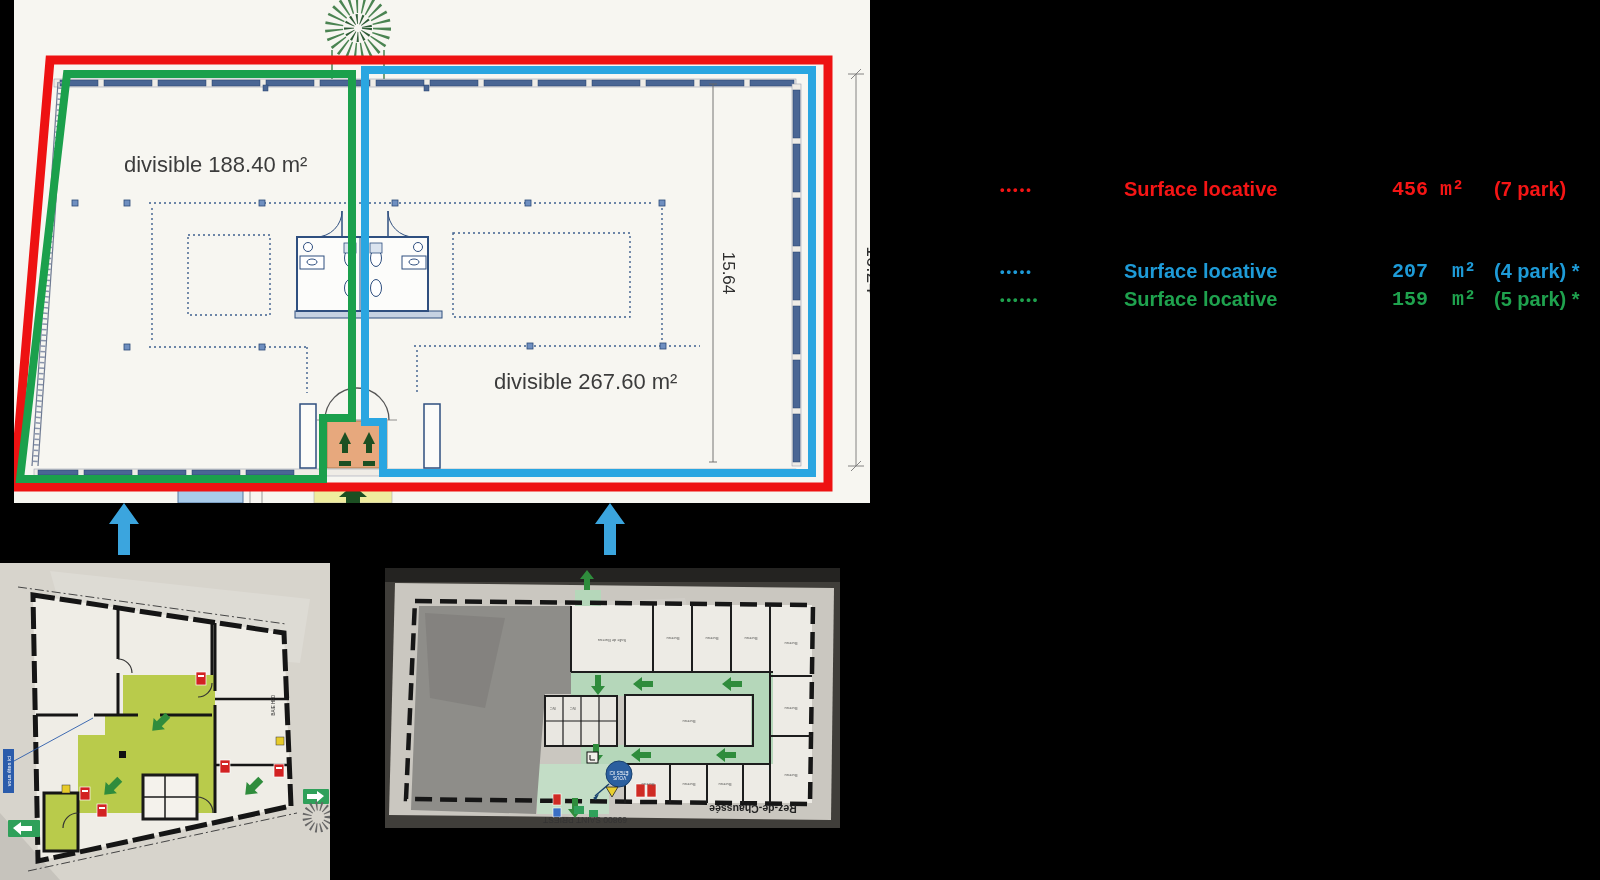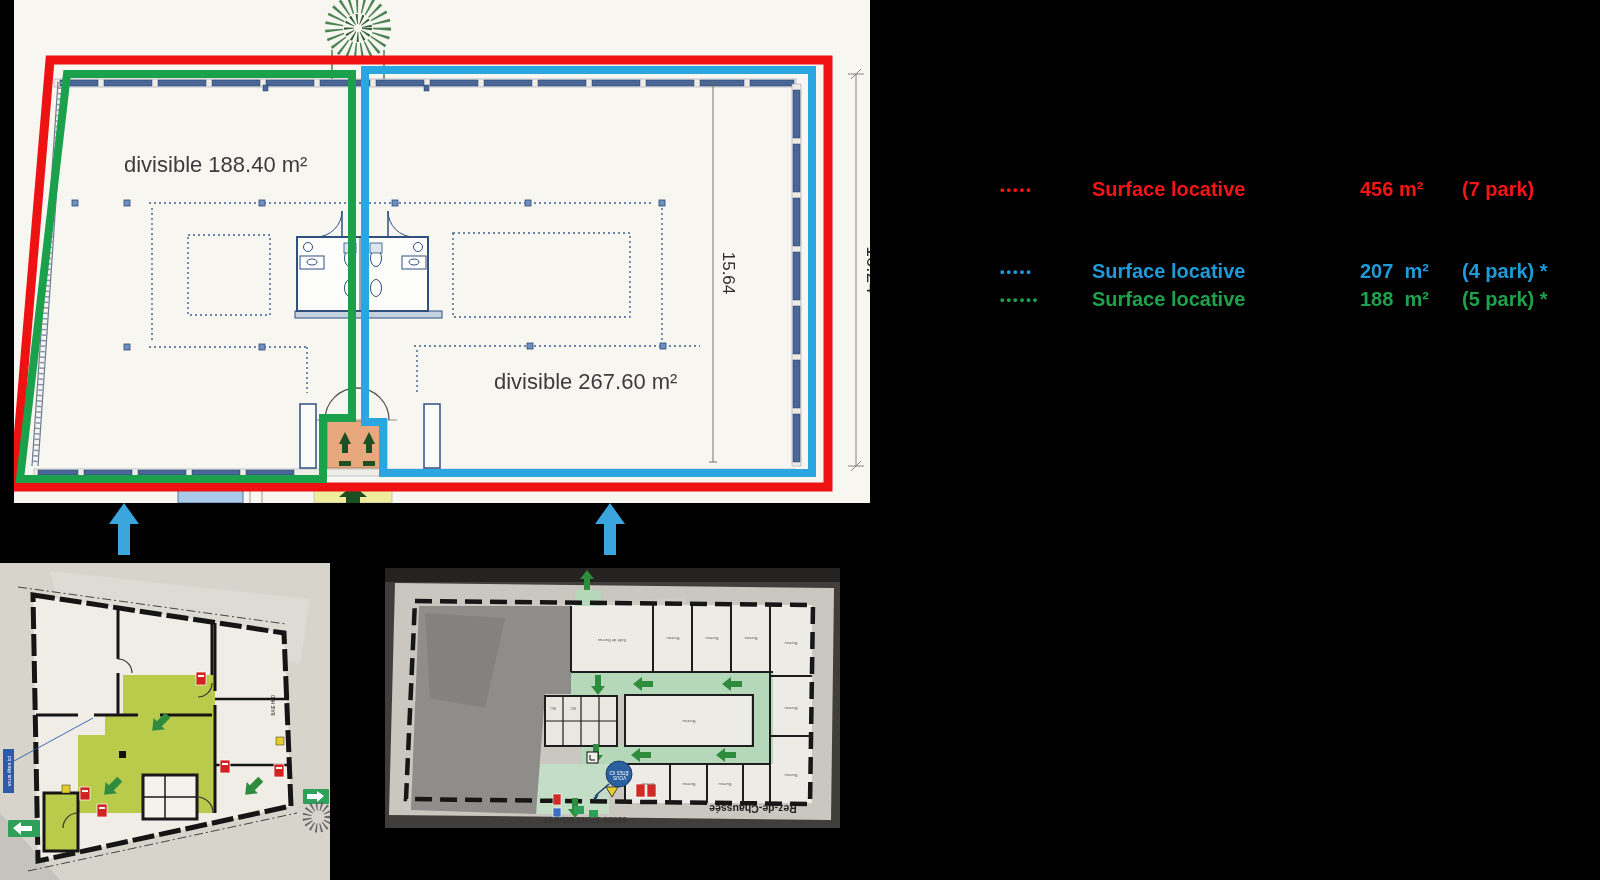--- a/index.html
+++ b/index.html
@@ -3,22 +3,22 @@
 <meta charset="utf-8">
 <style>
   html,body{margin:0;padding:0;background:#000;}
   body{width:1600px;height:880px;position:relative;overflow:hidden;font-family:"Liberation Sans",sans-serif;}
   .abs{position:absolute;}
   .plan-wrap{left:14px;top:0;width:856px;height:503px;background:#f6f5f0;}
   .photo1-wrap{left:0;top:563px;width:330px;height:317px;}
   .photo2-wrap{left:385px;top:568px;width:455px;height:260px;}
   .legend-row{position:absolute;left:1000px;width:596px;display:flex;align-items:center;font-weight:bold;font-size:20px;height:26px;}
   .lg-marker{width:92px;font-size:13px;letter-spacing:2px;}
-  .lg-label{width:268px;}
-  .lg-area{width:102px;white-space:pre;}
+  .lg-label{width:268px;margin-left:32px;}
+  .lg-area{width:102px;white-space:pre;font-family:Liberation Mono, monospace;}
   .lg-park{flex:1;white-space:pre;}
   .c-red{color:#f51515;}
   .c-blue{color:#1e9bd8;}
   .c-green{color:#1fa24e;}
   .uparrow{position:absolute;width:30px;height:52px;}
   svg text{font-family:"Liberation Sans",sans-serif;}
 </style>
 </head>
 <body>
 
@@ -207,21 +207,21 @@
 </div>
 <div class="legend-row c-blue" style="top:258px">
   <span class="lg-marker">•••••</span>
   <span class="lg-label">Surface locative</span>
   <span class="lg-area">207  m²</span>
   <span class="lg-park">(4 park) *</span>
 </div>
 <div class="legend-row c-green" style="top:286px">
   <span class="lg-marker">••••••</span>
   <span class="lg-label">Surface locative</span>
-  <span class="lg-area">188  m²</span>
+  <span class="lg-area">159  m²</span>
   <span class="lg-park">(5 park) *</span>
 </div>
 
 <div class="abs photo1-wrap">
 <svg width="330" height="317" viewBox="0 0 330 317">
   <rect x="0" y="0" width="330" height="317" fill="#d7d4cc"></rect>
   <polygon points="50,8 310,36 300,100 70,80" fill="#ffffff" opacity="0.16"></polygon>
   <polygon points="0,250 60,317 0,317" fill="#000000" opacity="0.08"></polygon>
   <path d="M18,24 L286,61" stroke="#444" stroke-width="1" stroke-dasharray="9 3 2 3" fill="none"></path>
   <path d="M28,308 L297,250" stroke="#444" stroke-width="1" stroke-dasharray="9 3 2 3" fill="none"></path>

